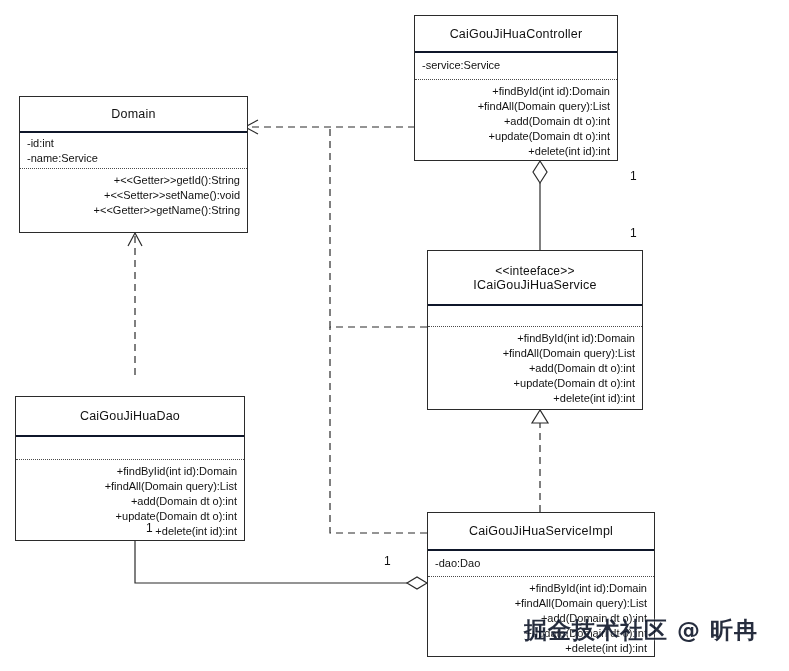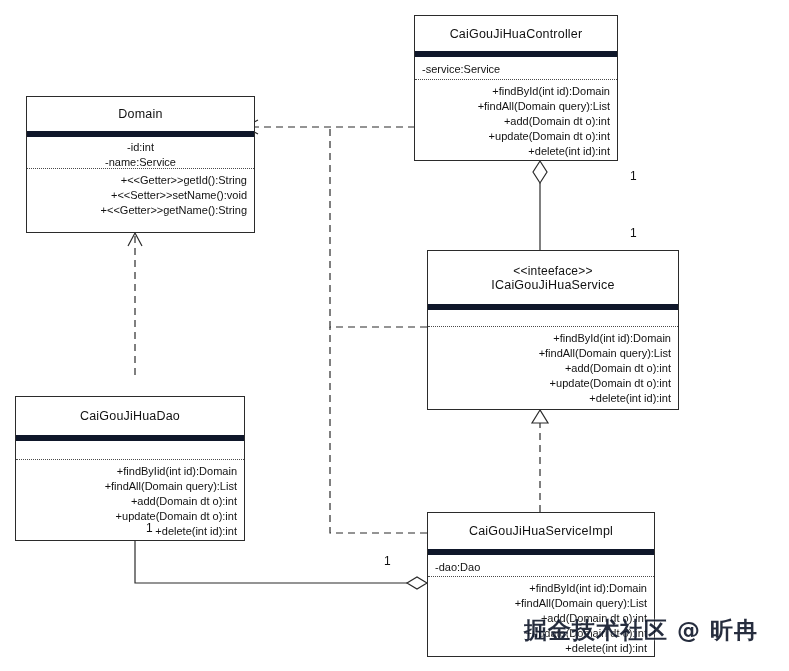--- a/index.html
+++ b/index.html
@@ -11,30 +11,30 @@
   #connector-layer { position:absolute; left:0; top:0; pointer-events:none; z-index:1; }
   .uml-class {
     position:absolute; border:1px solid #2b2b2b; background:#ffffff;
     display:flex; flex-direction:column; font-size:11px; z-index:2;
   }
   .c-title {
     display:flex; flex-direction:column; align-items:center; justify-content:center;
     font-size:12.5px; letter-spacing:0.2px;
   }
   .c-stereo { font-size:12px; }
-  .c-attrs { border-top:6px solid #0f172a; padding:5px 7px 2px; line-height:15px; overflow:hidden; }
+  .c-attrs { border-top:2px solid #0f172a; padding:5px 7px 2px; line-height:15px; overflow:hidden; }
   .c-methods { border-top:1px dotted #4a4a4a; padding:4px 7px 2px; line-height:15px; flex:1; overflow:hidden;text-align:right; }
   .mult { position:absolute; font-size:12px; z-index:3; }
-  #box-domain      { left:26px;  top:96px;  width:229px; height:137px; }
+  #box-domain      { left:19px;  top:96px;  width:229px; height:137px; }
   #box-domain .c-title { height:34px; }
-  #box-domain .c-attrs { height:37px; padding-top:3px;text-align:center; }
+  #box-domain .c-attrs { height:37px; padding-top:3px; }
   #box-controller  { left:414px; top:15px;  width:204px; height:146px; }
   #box-controller .c-title { height:35px; }
   #box-controller .c-attrs { height:28px; }
-  #box-service     { left:427px; top:250px; width:252px; height:160px; }
+  #box-service     { left:427px; top:250px; width:216px; height:160px; }
   #box-service .c-title { height:53px; }
   #box-service .c-attrs { height:22px; }
   #box-dao         { left:15px;  top:396px; width:230px; height:145px; }
   #box-dao .c-title { height:38px; }
   #box-dao .c-attrs { height:24px; }
   #box-serviceimpl { left:427px; top:512px; width:228px; height:145px; }
   #box-serviceimpl .c-title { height:36px; }
   #box-serviceimpl .c-attrs { height:27px; }
   #mult-upper { left:630px; top:169px; }
   #mult-lower { left:630px; top:226px; }

